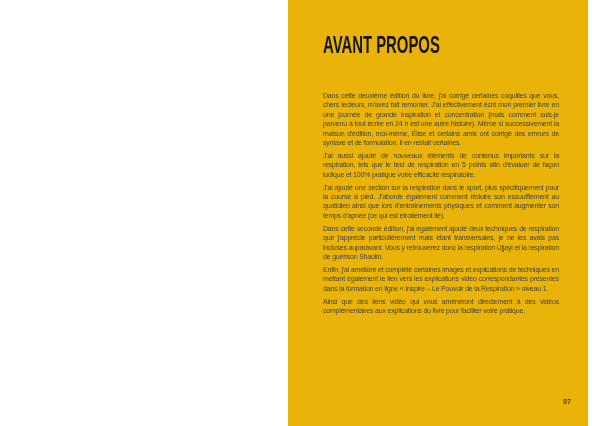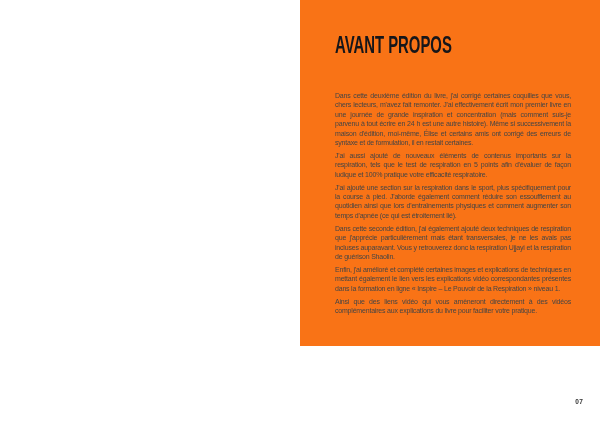--- a/index.html
+++ b/index.html
@@ -16,23 +16,23 @@
     font-family: "Liberation Sans", sans-serif;
   }
   .page-left {
     position: absolute;
     left: 0; top: 0;
     width: 300px; height: 426px;
     background: #ffffff;
   }
   .page-right {
     position: absolute;
-    left: 300px; top: 0;
-    width: 300px; height: 346px;
-    background: #f97316;
+    left: 288px; top: 0;
+    width: 300px; height: 426px;
+    background: #eab308;
   }
   .chapter-title {
     position: absolute;
     left: 35px;
     top: 33px;
     margin: 0;
     font-family: "Liberation Sans", sans-serif;
     font-weight: 700;
     font-size: 24px;
     line-height: 24px;

